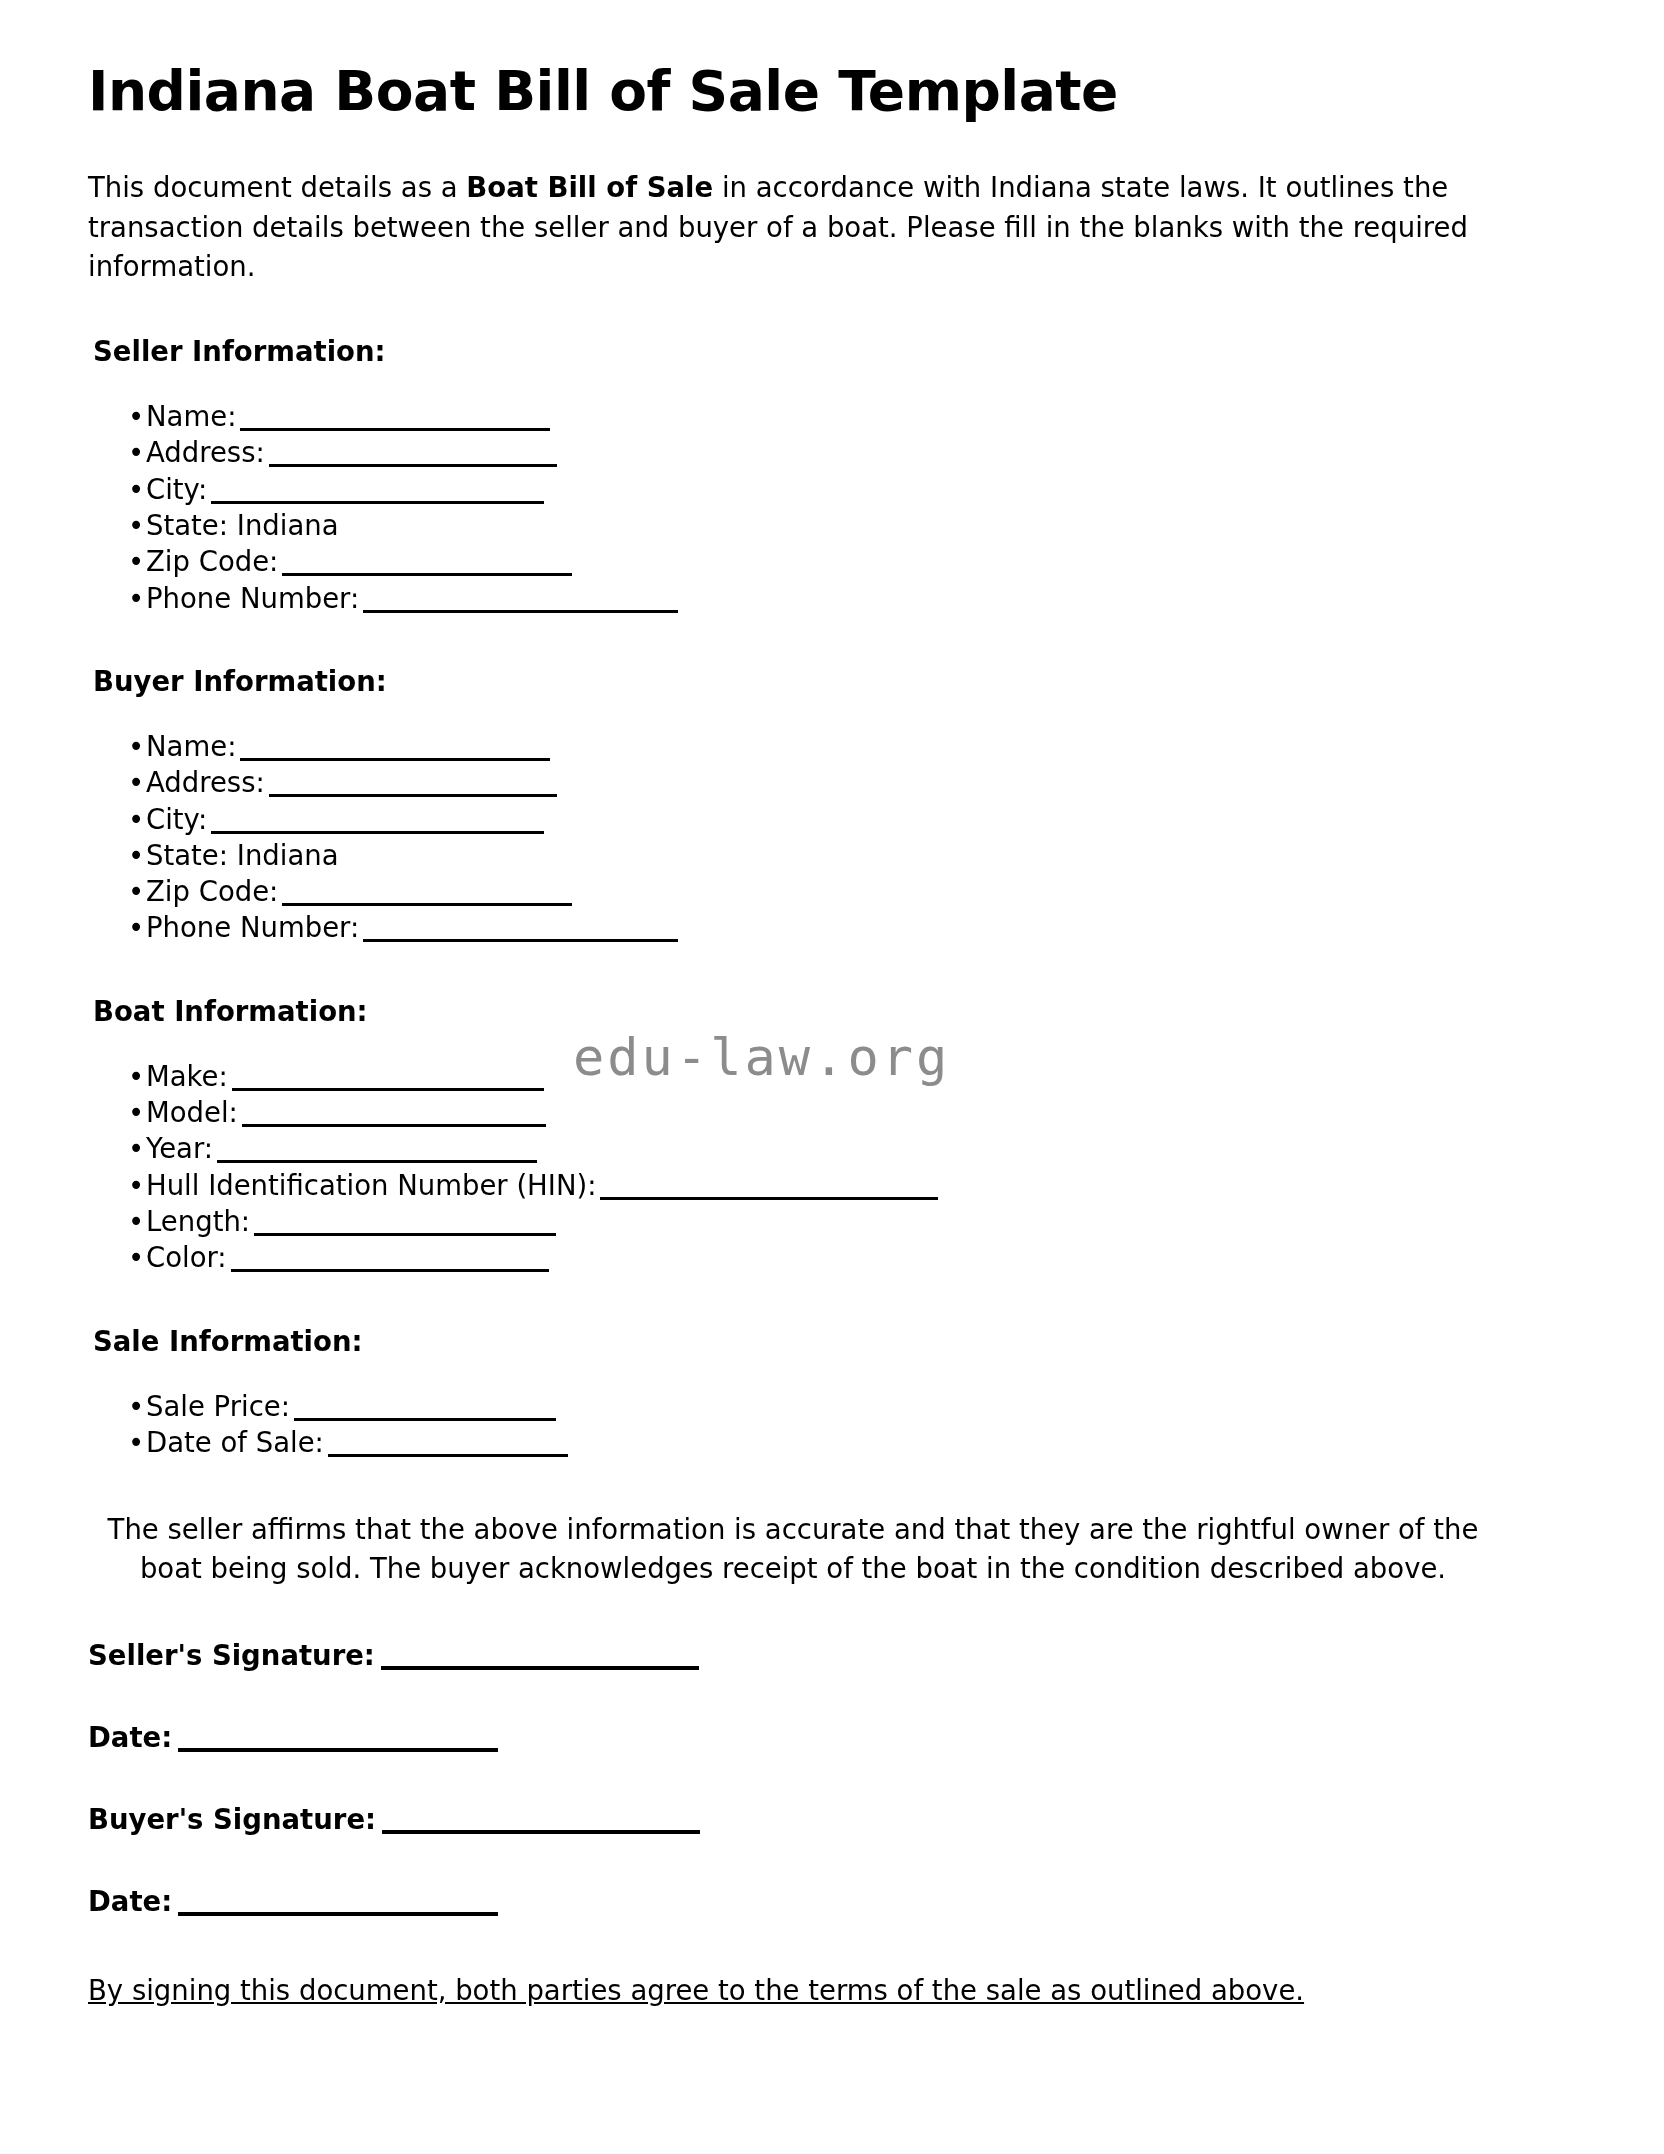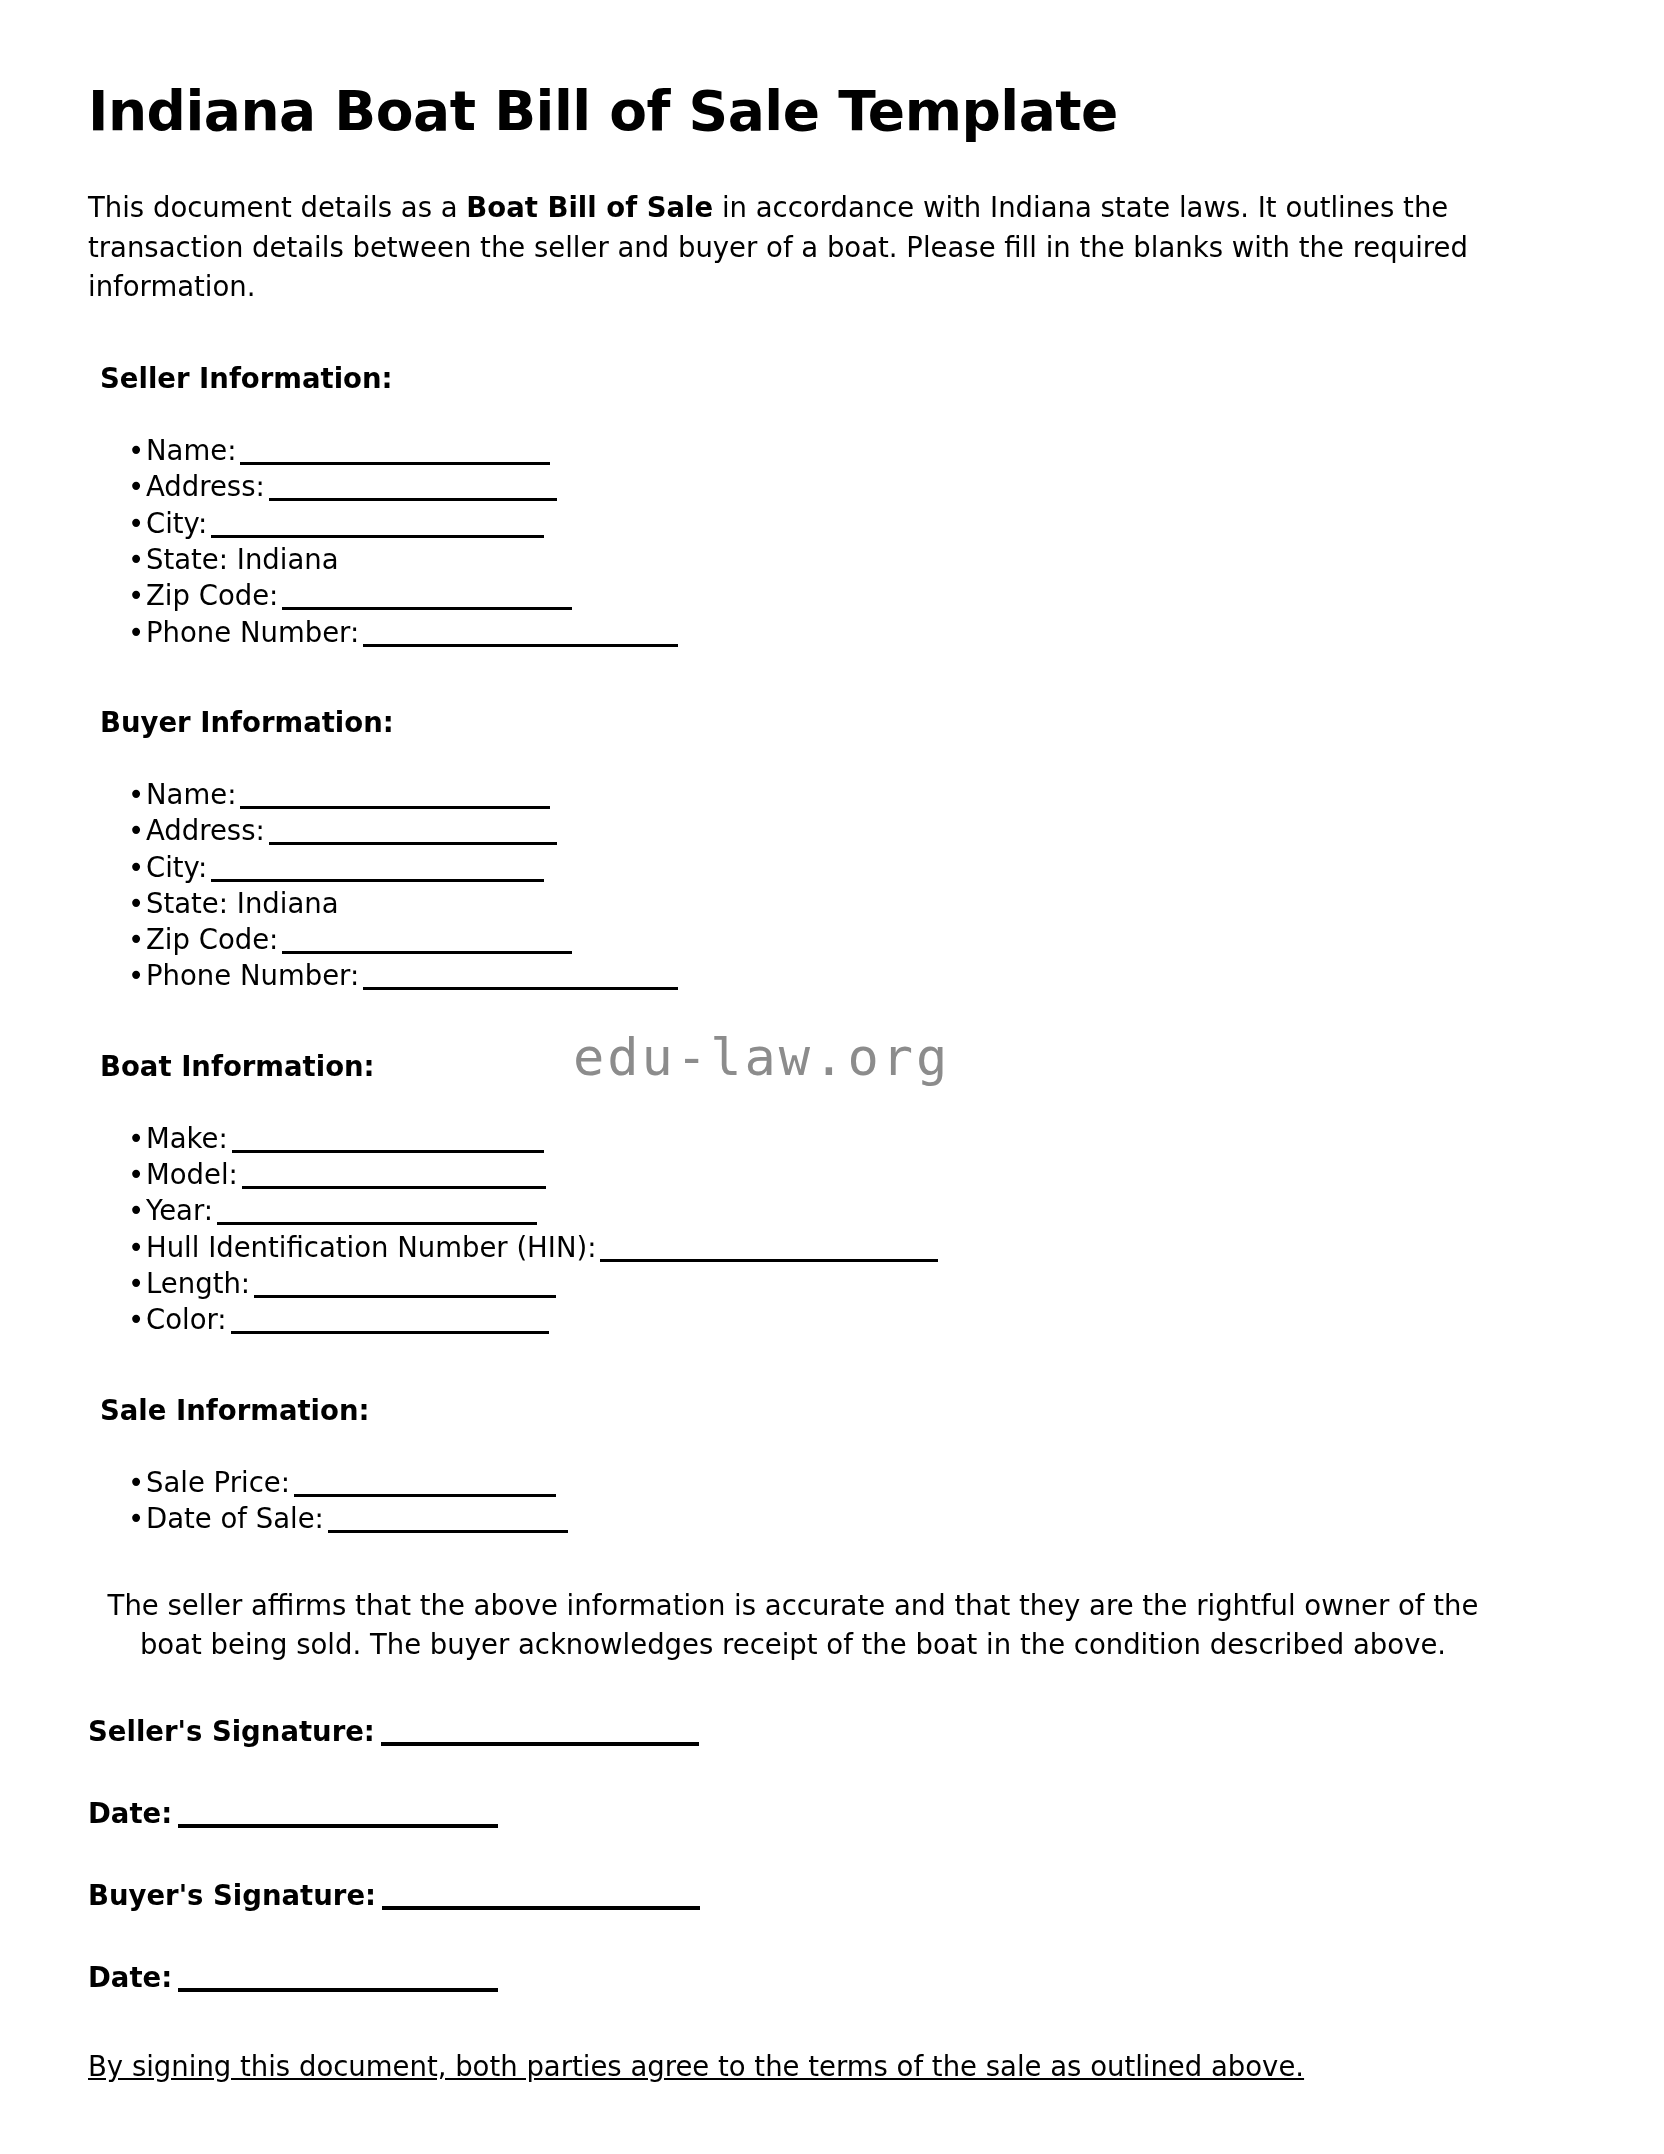--- a/index.html
+++ b/index.html
@@ -26,38 +26,38 @@
     position: absolute;
     left: 88px;
     top: 0;
     width: 1410px;
   }
   .doc-title {
     font-size: 55px;
     font-weight: bold;
     letter-spacing: -0.5px;
     margin: 0;
-    padding-top: 80px;
+    padding-top: 60px;
     line-height: 1.15;
     color: #000;
   }
   .intro-para {
     font-size: 27.5px;
     line-height: 1.43;
     margin: 0;
     padding-top: 45px;
     color: #000;
     max-width: 1400px;
   }
   .intro-para b { font-weight: bold; }
 
   .section-heading {
     font-size: 27.5px;
     font-weight: bold;
-    margin: 12px;
+    margin: 5px;
     padding-top: 44px;
     padding-bottom: 0;
     color: #000;
   }
 
   ul.field-list {
     list-style: none;
     margin: 0;
     padding: 0;
     padding-top: 26px;

